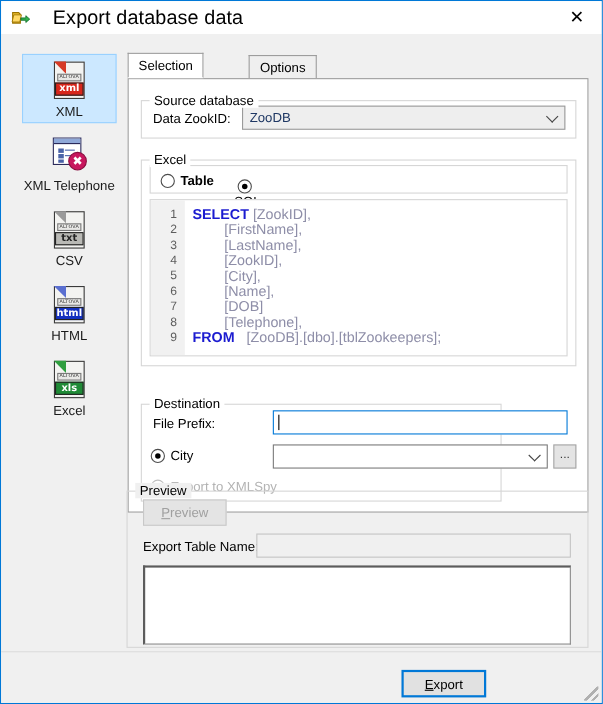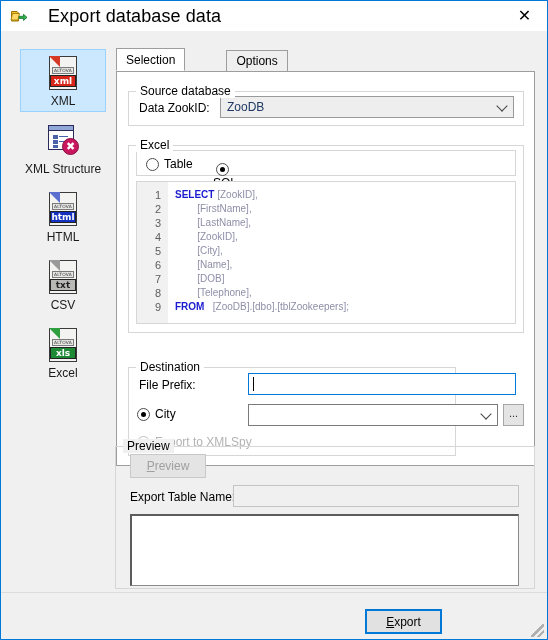--- a/index.html
+++ b/index.html
@@ -277,21 +277,21 @@
   }
   .ln {
     height: 14px; line-height: 14px;
     font-size: 11px;
     color: #5d5d5d;
     text-align: right;
     padding-right: 7px;
   }
   .cl {
     height: 14px; line-height: 14px;
-    font-size: 10px;
+    font-size: 13px;
     white-space: pre;
     color: #8e8ea8;
     padding-left: 7px;
   }
   .kw { color: #1b1bd0; font-weight: bold; }
 
   
   .tinput {
     position: absolute;
     background: #fff;
@@ -390,41 +390,41 @@
           <div class="str-tree">
             <i style="left:0;top:1px;width:5px;height:4px;"></i>
             <i style="left:6px;top:2px;width:9px;height:1px;"></i>
             <i style="left:0;top:6px;width:5px;height:4px;"></i>
             <i style="left:6px;top:7px;width:9px;height:1px;"></i>
             <i style="left:0;top:11px;width:5px;height:3px;"></i>
           </div>
         </div>
         <div class="str-badge">✖</div>
       </div>
-      <div class="side-label">XML Structure</div>
+      <div class="side-label">XML Telephone</div>
+    </div>
+
+    <div class="side-item">
+      <div class="doc-ico">
+        <div class="doc-page"></div>
+        <div class="doc-fold gray"></div>
+        <div class="doc-altova">ALTOVA</div>
+        <div class="doc-badge b-txt">txt</div>
+      </div>
+      <div class="side-label">CSV</div>
     </div>
 
     <div class="side-item">
       <div class="doc-ico">
         <div class="doc-page"></div>
         <div class="doc-fold blue"></div>
         <div class="doc-altova">ALTOVA</div>
         <div class="doc-badge b-html">html</div>
       </div>
       <div class="side-label">HTML</div>
-    </div>
-
-    <div class="side-item">
-      <div class="doc-ico">
-        <div class="doc-page"></div>
-        <div class="doc-fold gray"></div>
-        <div class="doc-altova">ALTOVA</div>
-        <div class="doc-badge b-txt">txt</div>
-      </div>
-      <div class="side-label">CSV</div>
     </div>
 
     <div class="side-item">
       <div class="doc-ico">
         <div class="doc-page"></div>
         <div class="doc-fold green"></div>
         <div class="doc-altova">ALTOVA</div>
         <div class="doc-badge b-xls">xls</div>
       </div>
       <div class="side-label">Excel</div>
@@ -449,21 +449,21 @@
         </div>
       </div>
     </div>
 
     <div class="group" style="left:11px; top:66px; width:396px; height:195px;">
       <div class="group-box"></div>
       <div class="group-title">Excel</div>
       <div class="group-inner">
 
         <div class="framebox" style="left:8px; top:5px; width:380px; height:26px;">
-          <div class="radio" style="left:9px; top:6px;">
+          <div class="radio" style="left:9px; top:6px;font-weight:bold;">
             <span class="dot"></span>
             <span class="rl">Table</span>
           </div>
           <div class="radio on" style="left:71px; top:12px;flex-direction:column;">
             <span class="dot"></span>
             <span class="rl">SQL</span>
           </div>
         </div>
 
         <div id="sql-editor" style="left:8px; top:36px; width:380px; height:143px;">

